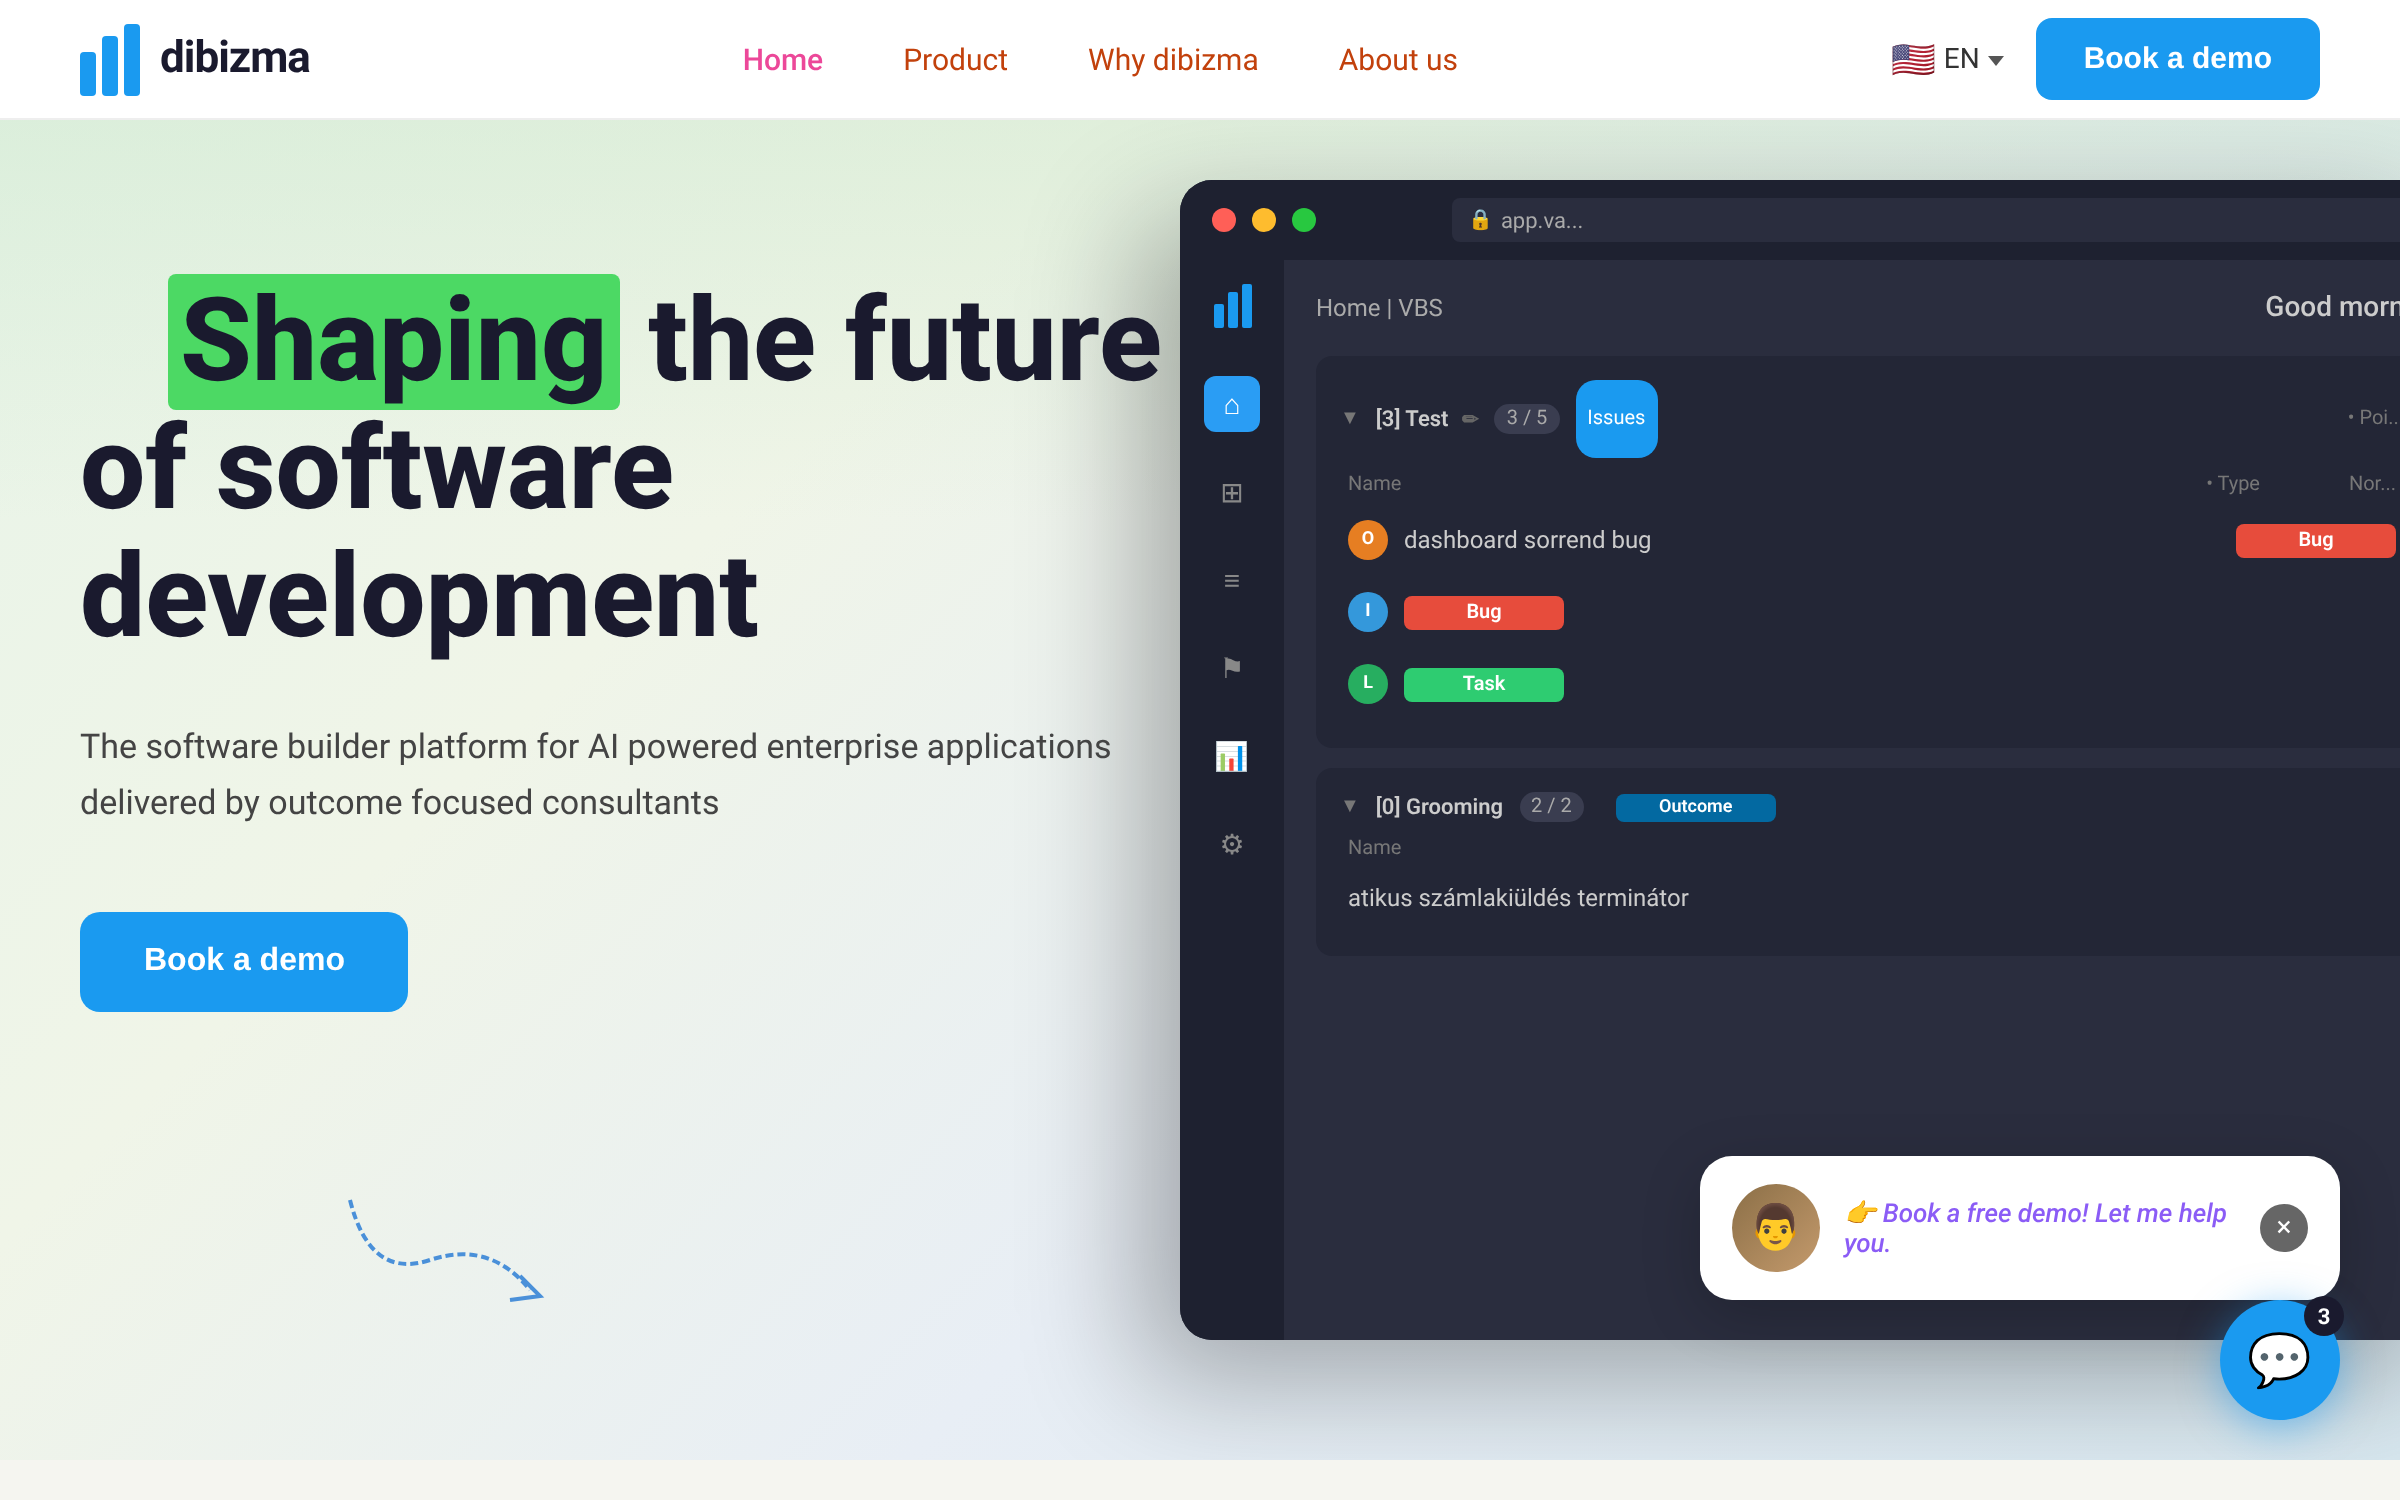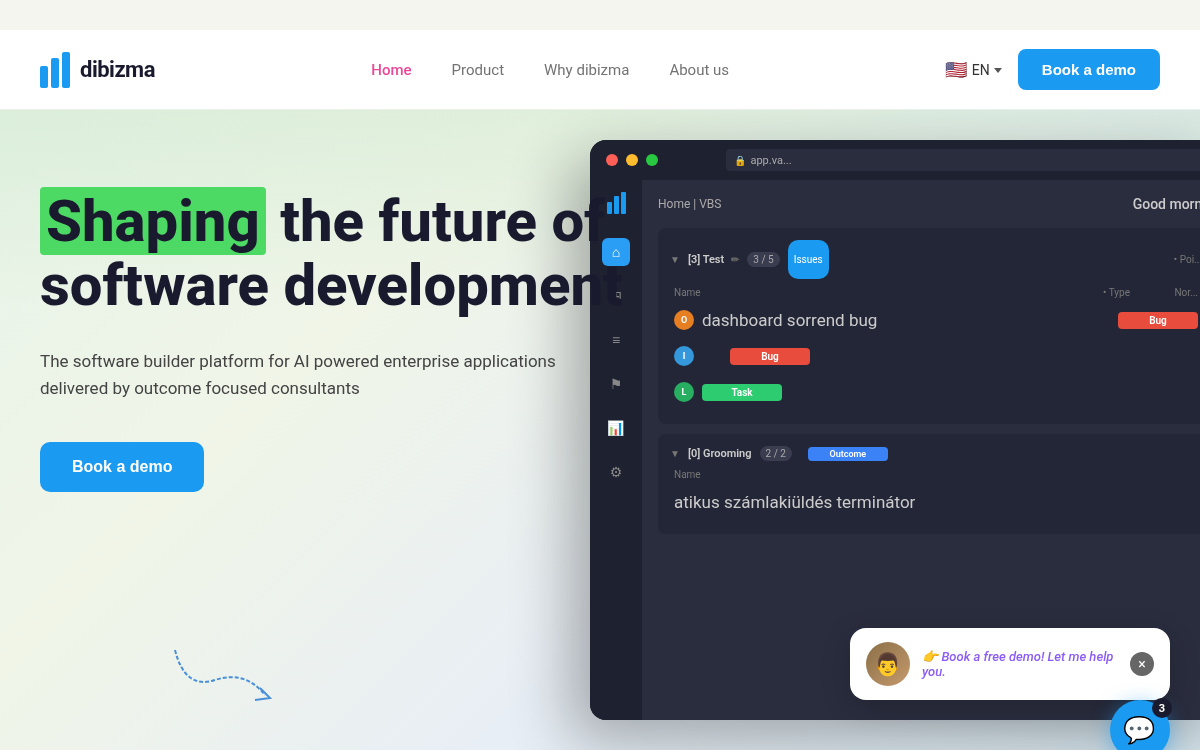--- a/index.html
+++ b/index.html
@@ -1,30 +1,29 @@
 <!DOCTYPE html>
 <html><head>
   <meta charset="utf-8">
   <style>
     * { margin: 0; padding: 0; box-sizing: border-box; }
     body { font-family: -apple-system, BlinkMacSystemFont, 'Segoe UI', Roboto, sans-serif; width: 1200px; height: 750px; overflow: hidden; background: #f5f5f0; }
 
     
     .navbar {
       width: 100%;
-      height: 80px;
+      height: 60px;
       background: #fff;
       display: flex;
       align-items: center;
       justify-content: space-between;
       padding: 0 40px;
       border-bottom: 1px solid #eee;
       position: relative;
       z-index: 10;
-      margin-top: 30px;
     }
     .navbar-left {
       display: flex;
       align-items: center;
       gap: 10px;
     }
     .logo-icon {
       display: flex;
       align-items: flex-end;
       gap: 3px;
@@ -44,21 +43,21 @@
       color: #1a1a2e;
       letter-spacing: -0.5px;
     }
     .navbar-nav {
       display: flex;
       align-items: center;
       gap: 40px;
     }
     .nav-link {
       font-size: 15px;
-      color: #737373;
+      color: #c2410c;
       text-decoration: none;
       cursor: pointer;
     }
     .nav-link.active {
       color: #ec4899;
       font-weight: 500;
     }
     .navbar-right {
       display: flex;
       align-items: center;
@@ -113,20 +112,21 @@
       font-weight: 800;
       color: #1a1a2e;
       line-height: 1.1;
       margin-bottom: 30px;
     }
     .hero-title .highlight {
       background: #4cd964;
       color: #1a1a2e;
       padding: 0 6px;
       border-radius: 4px;
+      margin-left: 44px;
     }
     .hero-subtitle {
       font-size: 17px;
       color: #444;
       line-height: 1.6;
       margin-bottom: 40px;
       max-width: 520px;
     }
     .btn-demo-hero {
       background: #1a9af0;
@@ -317,33 +317,33 @@
       height: 20px;
       border-radius: 50%;
       display: flex;
       align-items: center;
       justify-content: center;
       font-size: 9px;
       color: #fff;
       font-weight: 700;
       flex-shrink: 0;
     }
-    .task-name { flex: 2; font-size: 17px; color: #ccc; }
+    .task-name { flex: 2; font-size: 12px; color: #ccc; }
     .task-tag {
       width: 80px;
       text-align: center;
       border-radius: 4px;
       padding: 3px 8px;
       font-size: 10px;
       color: #fff;
       font-weight: 600;
     }
-    .tag-bug { background: #e74c3c; margin-left: 28px; }
+    .tag-bug { background: #e74c3c; }
     .tag-task { background: #2ecc71; }
-    .tag-outcome { background: #3b82f6; }
+    .tag-outcome { background: #0369a1; }
 
     
     .grooming-section {
       background: #232636;
       border-radius: 8px;
       padding: 12px;
       margin-top: 8px;
     }
 
     

